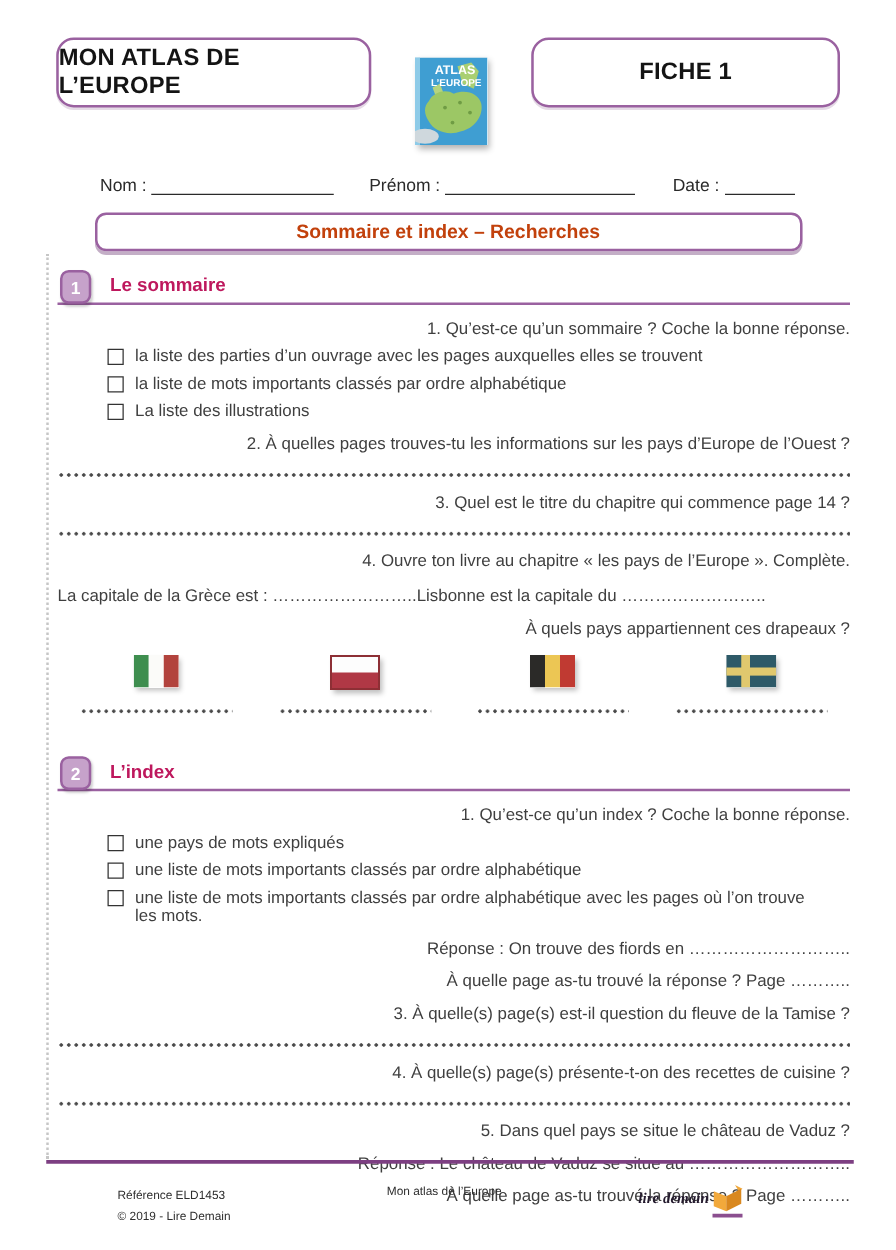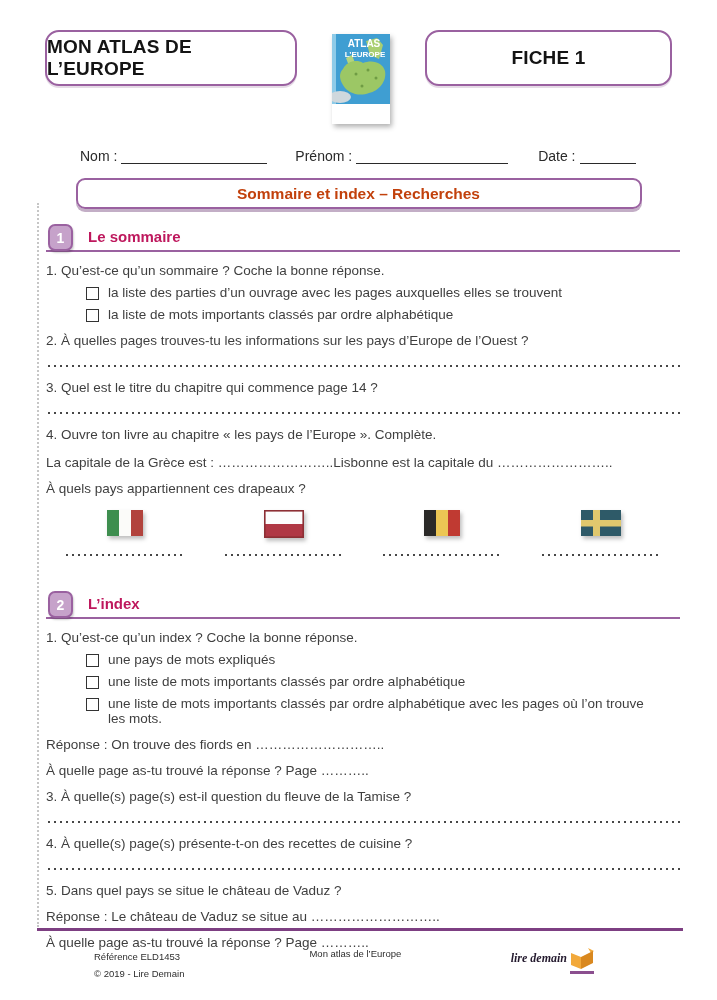--- a/index.html
+++ b/index.html
@@ -13,21 +13,21 @@
   
   .topbar { display:flex; justify-content:space-between; align-items:flex-start; padding:30px 45px 0 45px; }
   .hbox {
     border:2px solid #9a61a0; border-radius:14px; background:#fff;
     height:56px; display:flex; align-items:center; justify-content:center;
     font-weight:bold; font-size:19px; color:#141414; letter-spacing:0.2px;
     box-shadow:0 2px 0 rgba(150,110,155,0.25);
   }
   .hbox.left { width:252px; }
   .hbox.right { width:247px; }
-  .atlas-cover { width:58px; height:90px; margin-top:4px; box-shadow:2px 3px 5px rgba(0,0,0,0.3); }
+  .atlas-cover { width:58px; height:70px; margin-top:16px; box-shadow:2px 3px 5px rgba(0,0,0,0.3); }
   
   .identity { display:flex; align-items:center; padding:24px 85px 0 80px; font-size:14px; color:#2a2a2a; }
   .identity .grp { display:flex; align-items:flex-end; }
   .identity .lbl { white-space:nowrap; }
   .wline { border-bottom:1.6px solid #2a2a2a; height:14px; margin-left:4px; }
   .wline.nom { width:146px; margin-right:28px; }
   .wline.prenom { width:152px; margin-right:30px; }
   .wline.date { width:56px; }
   
   .banner {
@@ -42,21 +42,21 @@
   .margin-line { position:absolute; left:37px; top:203px; height:724px; width:0; border-left:2px dotted #c6c6c6; }
   .sec-head { position:relative; height:30px; border-bottom:2px solid #9a61a0; }
   .badge {
     position:absolute; left:2px; top:2px; width:25px; height:27px;
     background:#c6a2ca; border:2px solid #9a61a0; border-radius:7px;
     display:flex; align-items:center; justify-content:center;
     color:#fff; font-weight:bold; font-size:14px;
     box-shadow:1px 2px 2px rgba(0,0,0,0.18);
   }
   .sec-title { position:absolute; left:42px; top:0; line-height:30px; font-weight:bold; font-size:15px; color:#be185d; }
-  .q { margin-top:11px; font-size:13.5px; }
+  .q { margin-top:11px; font-size:13.5px;text-align:right; }
   .opt { display:flex; margin:7px 0 0 40px; font-size:13.5px; max-width:575px; }
   .cb { flex:0 0 auto; width:13px; height:13px; border:1.6px solid #333; background:#fff; margin:2px 9px 0 0; }
   .dotline {
     margin-top:15px; height:6px;
     background-image:radial-gradient(circle, #474747 1.15px, transparent 1.45px);
     background-size:6px 6px; background-repeat:repeat-x; background-position:left center;
   }
   .fillrow { display:flex; justify-content:flex-start; margin-top:13px; font-size:13.5px; }
   .flagsgrid { display:grid; grid-template-columns:repeat(4,1fr); margin-top:14px; justify-items:center; }
   .flag { box-shadow:2px 3px 4px rgba(0,0,0,0.25); }
@@ -136,20 +136,24 @@
 
     <p class="q">1. Qu’est-ce qu’un sommaire ? Coche la bonne réponse.</p>
     <div class="opt">
       <span class="cb"></span>
       <span>la liste des parties d’un ouvrage avec les pages auxquelles elles se trouvent</span>
     </div>
     <div class="opt">
       <span class="cb"></span>
       <span>la liste de mots importants classés par ordre alphabétique</span>
     </div>
+    <div class="opt">
+      <span class="cb"></span>
+      <span>La liste des illustrations</span>
+    </div>
 
     <p class="q">2. À quelles pages trouves-tu les informations sur les pays d’Europe de l’Ouest ?</p>
     <div class="dotline"></div>
 
     <p class="q">3. Quel est le titre du chapitre qui commence page 14 ?</p>
     <div class="dotline"></div>
 
     <p class="q">4. Ouvre ton livre au chapitre « les pays de l’Europe ». Complète.</p>
     <div class="fillrow">
       <span>La capitale de la Grèce est : ……………………..</span>

